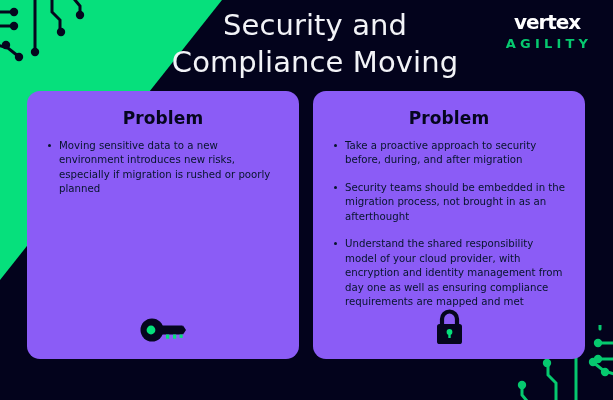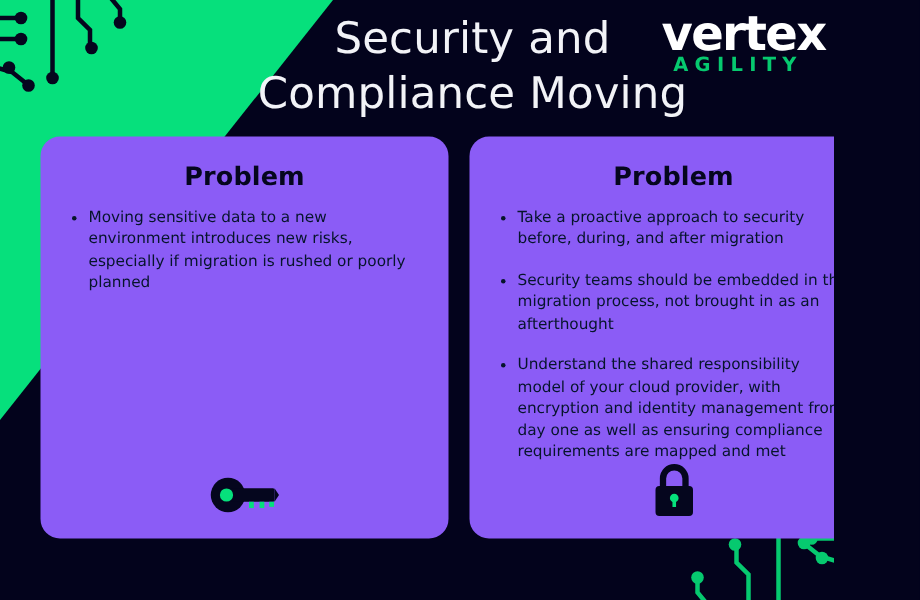--- a/index.html
+++ b/index.html
@@ -1,42 +1,42 @@
 <!DOCTYPE html>
 <html><head>
 <meta charset="utf-8">
 <style>
   html,body{margin:0;padding:0;}
   body{
     width:613px;height:400px;overflow:hidden;
     background:#03031c;
     font-family:"DejaVu Sans", sans-serif;
   }
-  .slide{position:relative;width:556px;height:400px;background:#03031c;overflow:hidden;}
+  .slide{position:relative;width:613px;height:400px;background:#03031c;overflow:hidden;}
 
   
   .wedge{
     position:absolute;left:0;top:0;width:260px;height:290px;
     background:#06e07c;
     clip-path:polygon(0 0, 222px 0, 0 280px);
   }
   .corner-circuit-tl{position:absolute;left:0;top:0;width:100px;height:80px;}
   .corner-circuit-br{position:absolute;right:0;bottom:0;width:105px;height:75px;}
 
   
   .title{
     position:absolute;left:150px;top:7px;width:330px;
     text-align:center;color:#f2f3f7;
     font-size:29px;line-height:1.28;font-weight:400;
     letter-spacing:0.1px;
   }
   .logo{position:absolute;right:17px;top:10px;text-align:center;width:98px;}
   .logo-word{
     display:block;color:#ffffff;font-weight:bold;
-    font-size:32px;line-height:24px;letter-spacing:-1.1px;
+    font-size:20px;line-height:24px;letter-spacing:-1.1px;
     font-family:"DejaVu Sans", sans-serif;
   }
   .logo-sub{
     display:block;color:#06c96f;font-weight:bold;
     font-size:13px;letter-spacing:4.2px;margin-top:2px;padding-left:4px;
   }
 
   
   .card{
     position:absolute;top:91px;height:268px;

